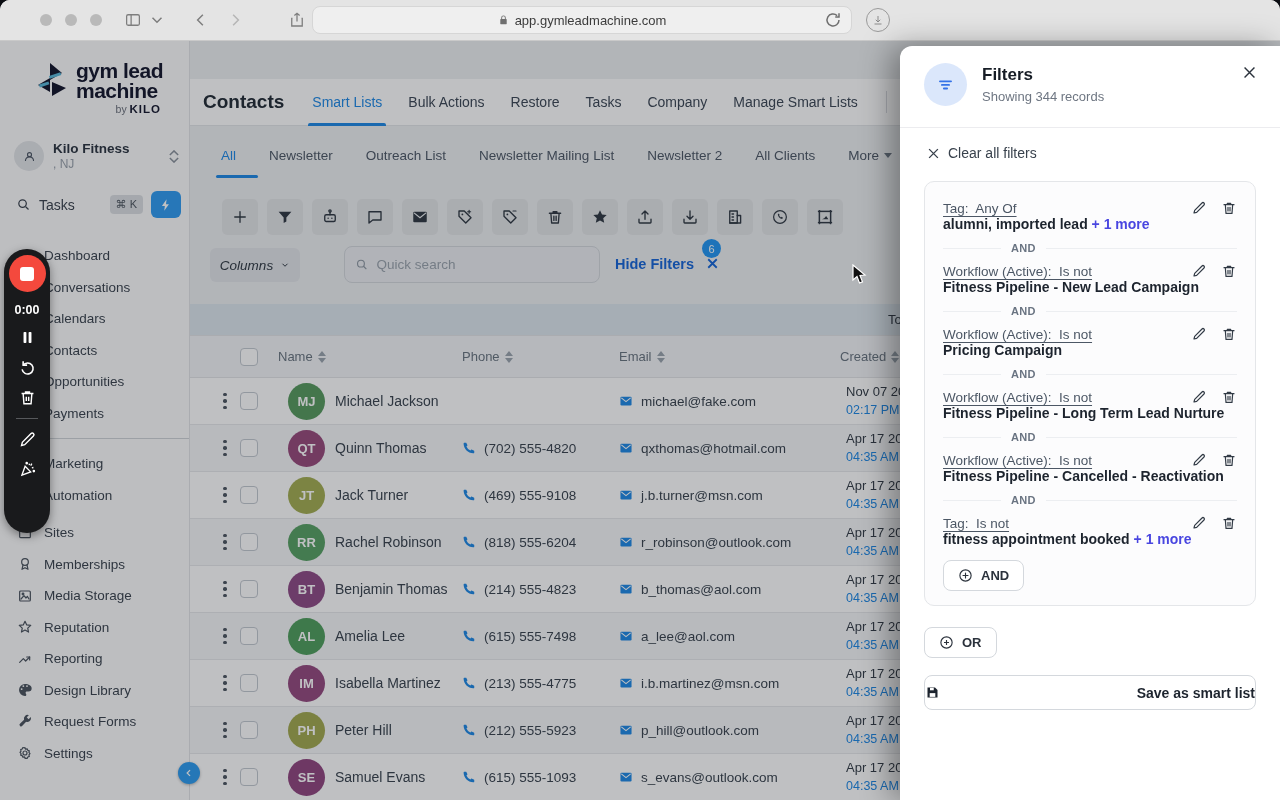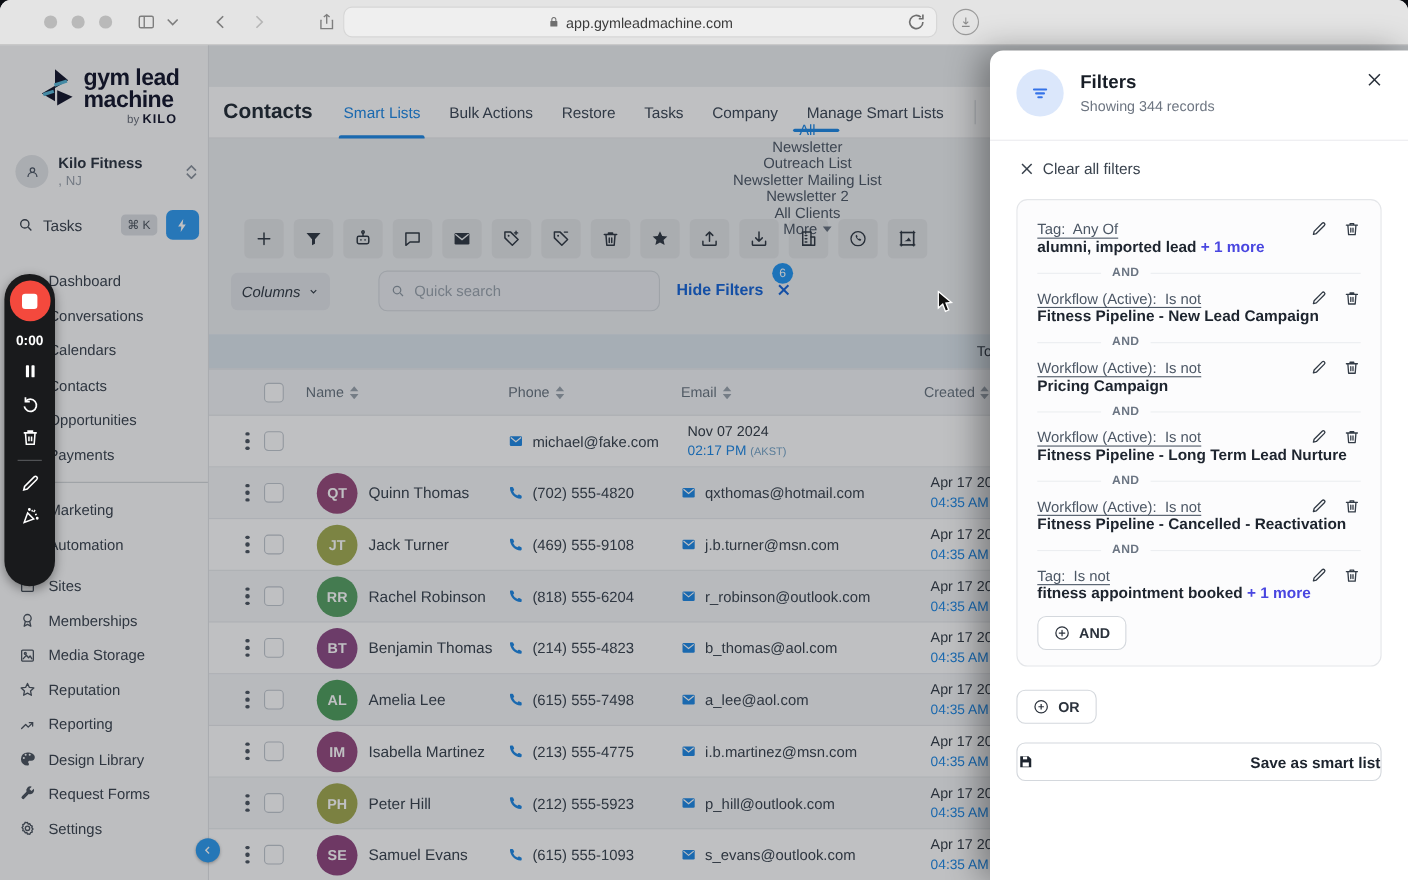--- a/index.html
+++ b/index.html
@@ -62,22 +62,22 @@
   .navstrip { position:absolute; top:38px; left:0; right:0; height:47px; background:#fff;
     border-bottom:1px solid #e3e5e8; display:flex; align-items:center; padding-left:13px; }
   .page-title { font-size:19px; font-weight:bold; color:#222b35; margin-right:28px; }
   .toptab { font-size:14px; color:#3c4document5; color:#3c4755; margin-right:26px; height:47px; display:flex;
     align-items:center; position:relative; cursor:pointer; }
   .toptab.active { color:#1e88e5; }
   .toptab.active::after { content:""; position:absolute; left:-4px; right:-4px; bottom:0; height:3px;
     background:#1e88e5; border-radius:2px 2px 0 0; }
   .nav-vdiv { width:1px; height:22px; background:#d8dbdf; margin:0 14px 0 2px; }
   .gear-btn { color:#4c5560; }
-  .subtabs { position:absolute; top:70px; left:0; right:0; height:58px; display:flex; align-items:center;
-    padding-left:31px;flex-direction:column; }
+  .subtabs { position:absolute; top:85px; left:0; right:0; height:58px; display:flex; align-items:center;
+    padding-left:31px; }
   .subtab { font-size:13.5px; color:#4c5765; margin-right:33px; height:58px; display:flex; align-items:center;
     gap:5px; position:relative; cursor:pointer; }
   .subtab.active { color:#1e88e5; }
   .subtab.active::after { content:""; position:absolute; left:-5px; width:42px; bottom:6px; height:3px;
     background:#1e88e5; border-radius:2px; }
   .subtab .caret { width:0; height:0; border-left:4px solid transparent; border-right:4px solid transparent;
     border-top:5px solid #6b7683; }
 
   .toolbar { position:absolute; top:158px; left:32px; display:flex; gap:9px; }
   .tb-btn { width:36px; height:36px; border-radius:5px; background:rgba(0,0,0,0.045); color:#2f3842;
@@ -668,20 +668,24 @@
               </span></span>
           </div>
         <div class="rows" id="rows">
             <div class="trow grid-row">
               <span class="kebab">
                 <i></i>
                 <i></i>
                 <i></i>
               </span>
               <span class="cb"></span>
+              <span class="namecell">
+                <span class="avatar" style="background:#579a5e">MJ</span>
+                <span class="cname">Michael Jackson</span>
+              </span>
               <span class="cellic"></span>
               <span class="cellic"><span style="display:flex;width:14px">
                   <svg viewBox="0 0 24 24">
                     <rect x="2.5" y="4.5" width="19" height="15" rx="2" fill="currentColor"></rect>
                     <path d="M4 6.5l8 6.5 8-6.5" stroke="#fff" stroke-width="1.8" fill="none"></path>
                   </svg>
                 </span>michael@fake.com</span>
               <span class="created">Nov 07 2024<br><span class="time">02:17 PM</span> <span class="tz">(AKST)</span></span>
             </div>
             <div class="trow grid-row">

